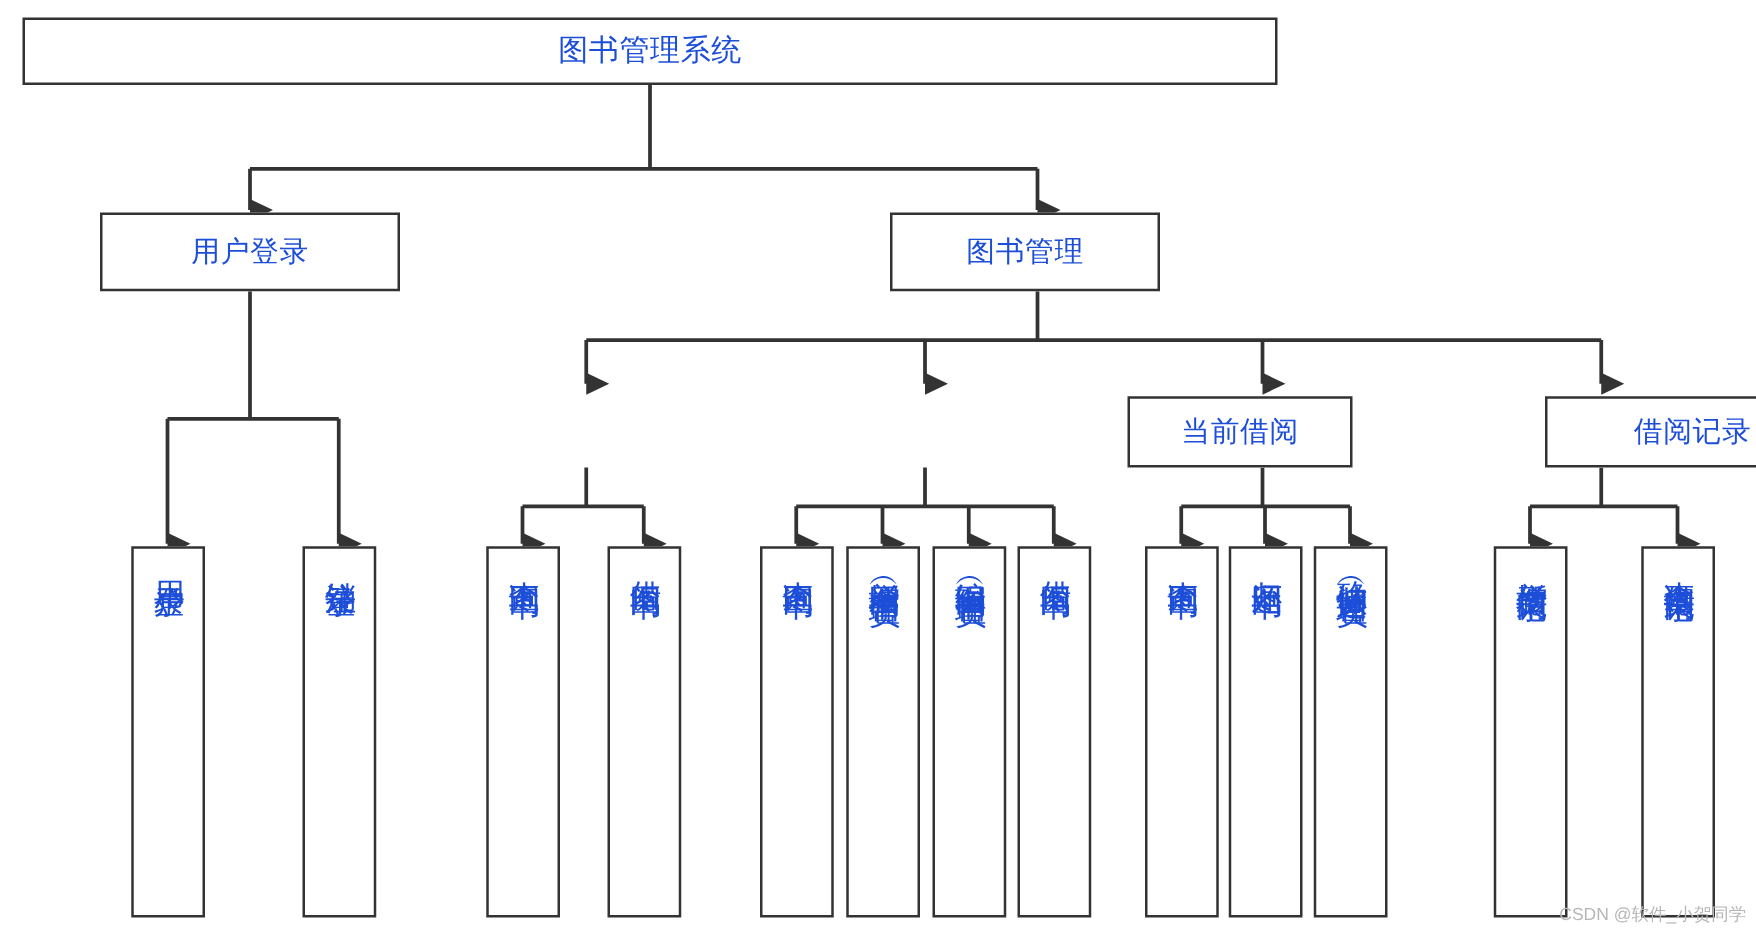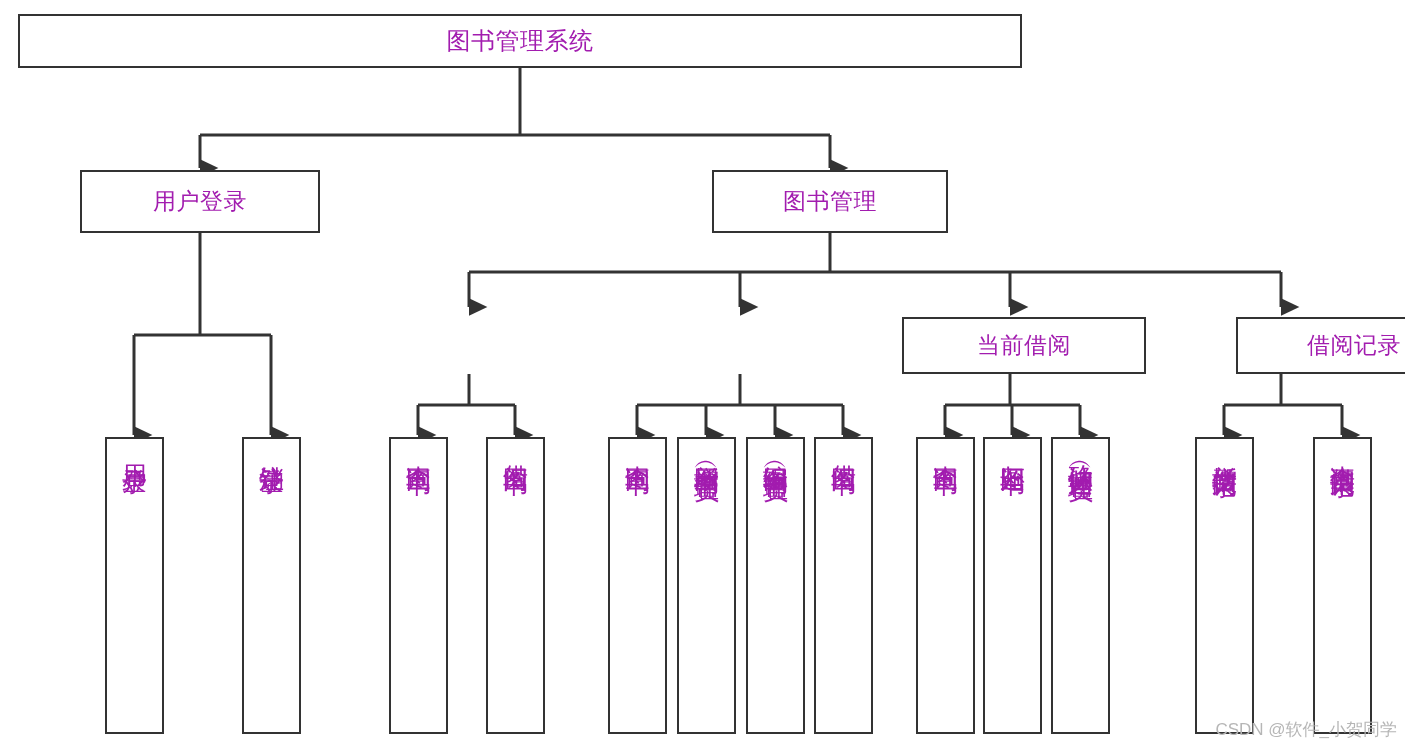--- a/index.html
+++ b/index.html
@@ -26,21 +26,21 @@
     pointer-events: none;
   }
   .node {
     position: absolute;
     box-sizing: border-box;
     background: #ffffff;
     border: 2px solid #333333;
     display: flex;
     align-items: center;
     justify-content: center;
-    color: #a21caf;
+    color: #1d4ed8;
     z-index: 2;
   }
   .node .label {
     display: block;
     line-height: 1.18;
     text-align: center;
     white-space: nowrap;
   }
   .node.horiz .label {
     font-size: 23px;
@@ -55,21 +55,21 @@
     text-orientation: upright;
     font-size: 25px;
     letter-spacing: 2px;
     line-height: 1;
   }
   .node.root .label { font-size: 24px; }
   #watermark {
     position: absolute;
     right: 8px;
     bottom: 6px;
-    font-size: 17px;
+    font-size: 14px;
     color: #b6b6b6;
     z-index: 5;
     white-space: nowrap;
     font-family: "Liberation Sans", "DejaVu Sans", sans-serif;
   }
 </style>
 </head>
 <body>
 
 <div id="canvas">
@@ -124,25 +124,25 @@
     </g>
   </svg>
 
   <div class="node horiz root" style="left:18px; top:14px; width:1004px; height:54px;">
     <span class="label">图书管理系统</span>
   </div>
 
   <div class="node horiz" style="left:80px; top:170px; width:240px; height:63px;">
     <span class="label">用户登录</span>
   </div>
-  <div class="node horiz" style="left:712px; top:170px; width:236px; height:63px;">
+  <div class="node horiz" style="left:712px; top:170px; width:216px; height:63px;">
     <span class="label">图书管理</span>
   </div>
 
-  <div class="node horiz" style="left:902px; top:317px; width:244px; height:57px;">
+  <div class="node horiz" style="left:902px; top:317px; width:180px; height:57px;">
     <span class="label">当前借阅</span>
   </div>
   <div class="node horiz" style="left:1236px; top:317px; width:236px; height:57px;">
     <span class="label">借阅记录</span>
   </div>
 
   <div class="node vert" style="left:105px; top:437px; width:59px; height:297px;">
     <span class="label">用户登录</span>
   </div>
   <div class="node vert" style="left:242px; top:437px; width:59px; height:297px;">

